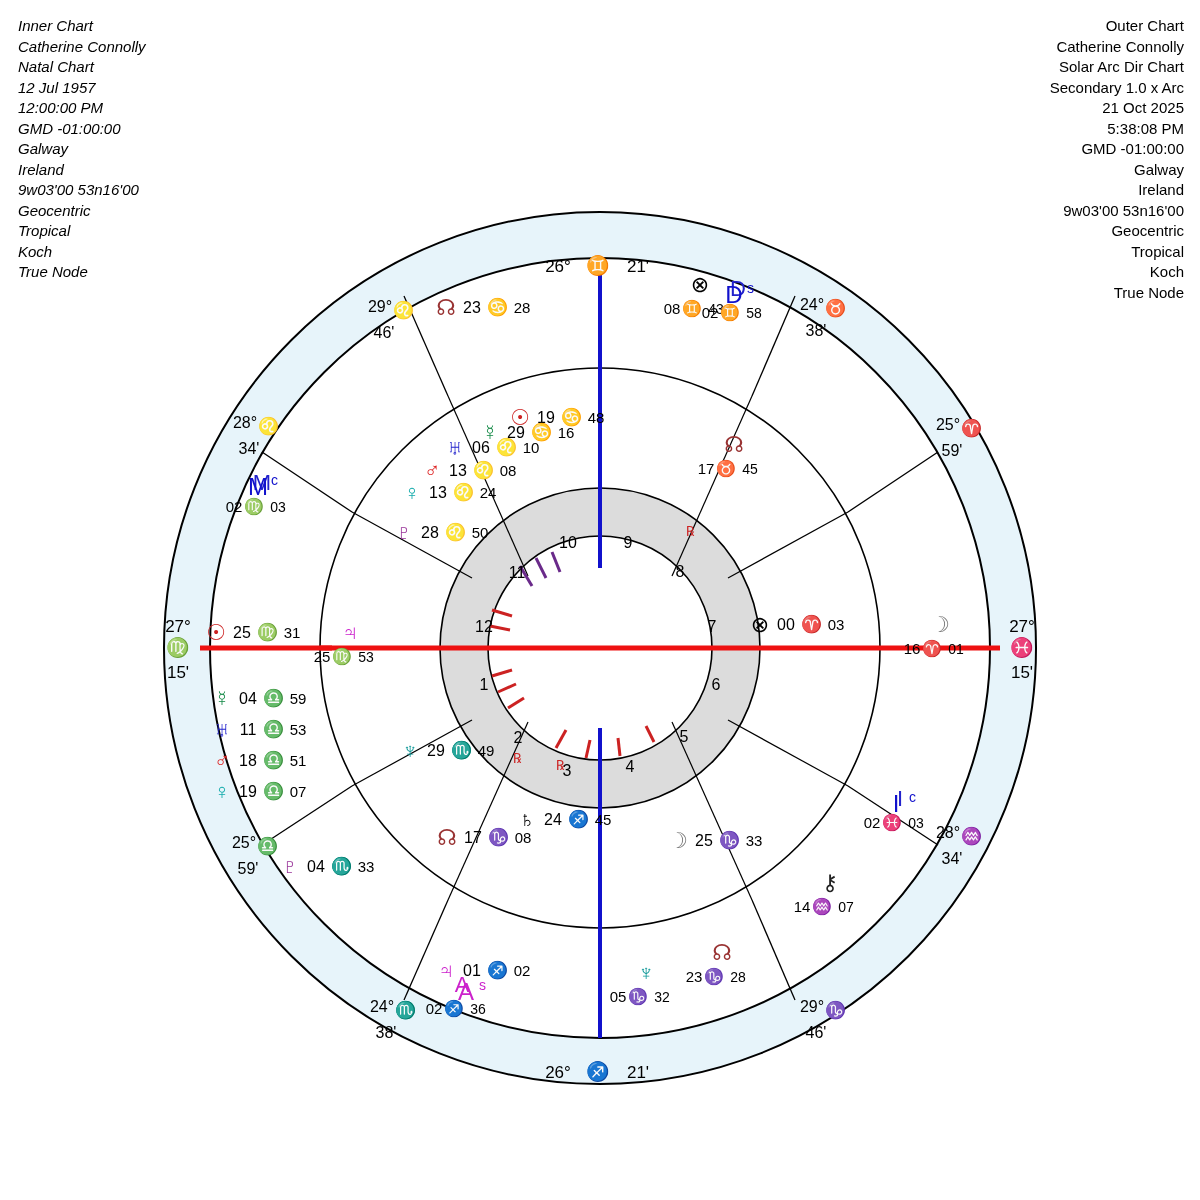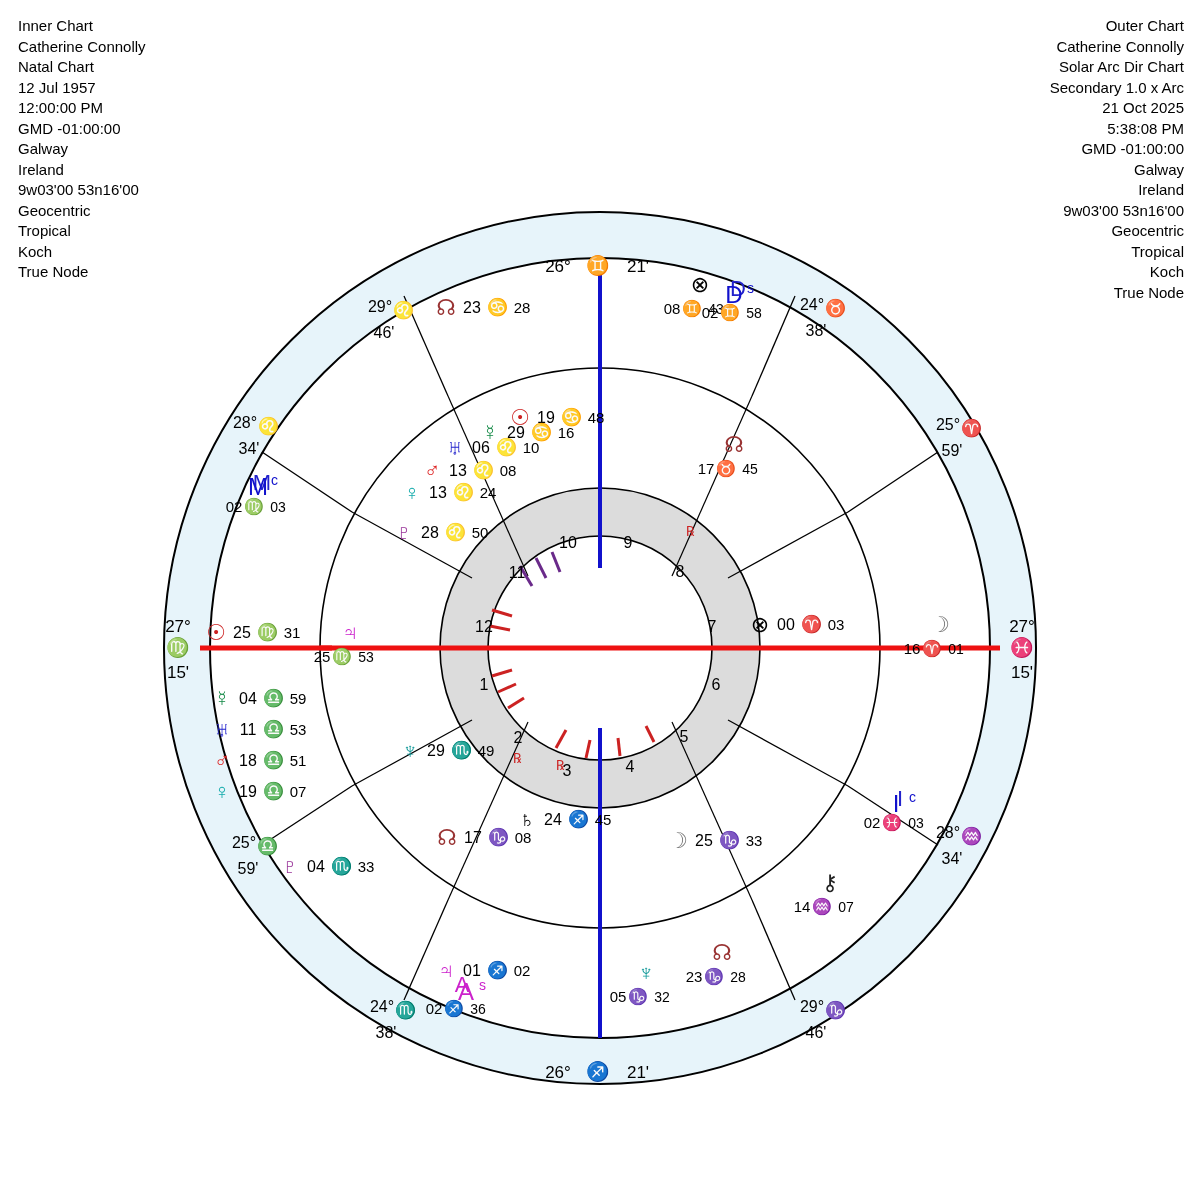--- a/index.html
+++ b/index.html
@@ -1,19 +1,19 @@
 <!DOCTYPE html>
 <html><head>
 <meta charset="utf-8">
 <style>
   html,body{margin:0;padding:0;background:#ffffff;}
   body{width:1200px;height:1200px;position:relative;overflow:hidden;
        font-family:"Liberation Sans", sans-serif;color:#000;}
   .info{position:absolute;font-size:15px;line-height:20.5px;white-space:pre;}
-  #info-left{left:18px;top:16px;text-align:left;}
+  #info-left{left:18px;top:16px;text-align:left;font-style:italic;}
   #info-right{right:16px;top:16px;text-align:right;margin-left:29px;}
   #chart-wrap{position:absolute;left:0;top:0;width:1200px;height:1200px;border-radius:16px;}
   svg{display:block;}
   text{font-family:"Liberation Sans", sans-serif;}
 </style>
 </head>
 <body>
 
 <div class="info" id="info-left">Inner Chart
 Catherine Connolly

